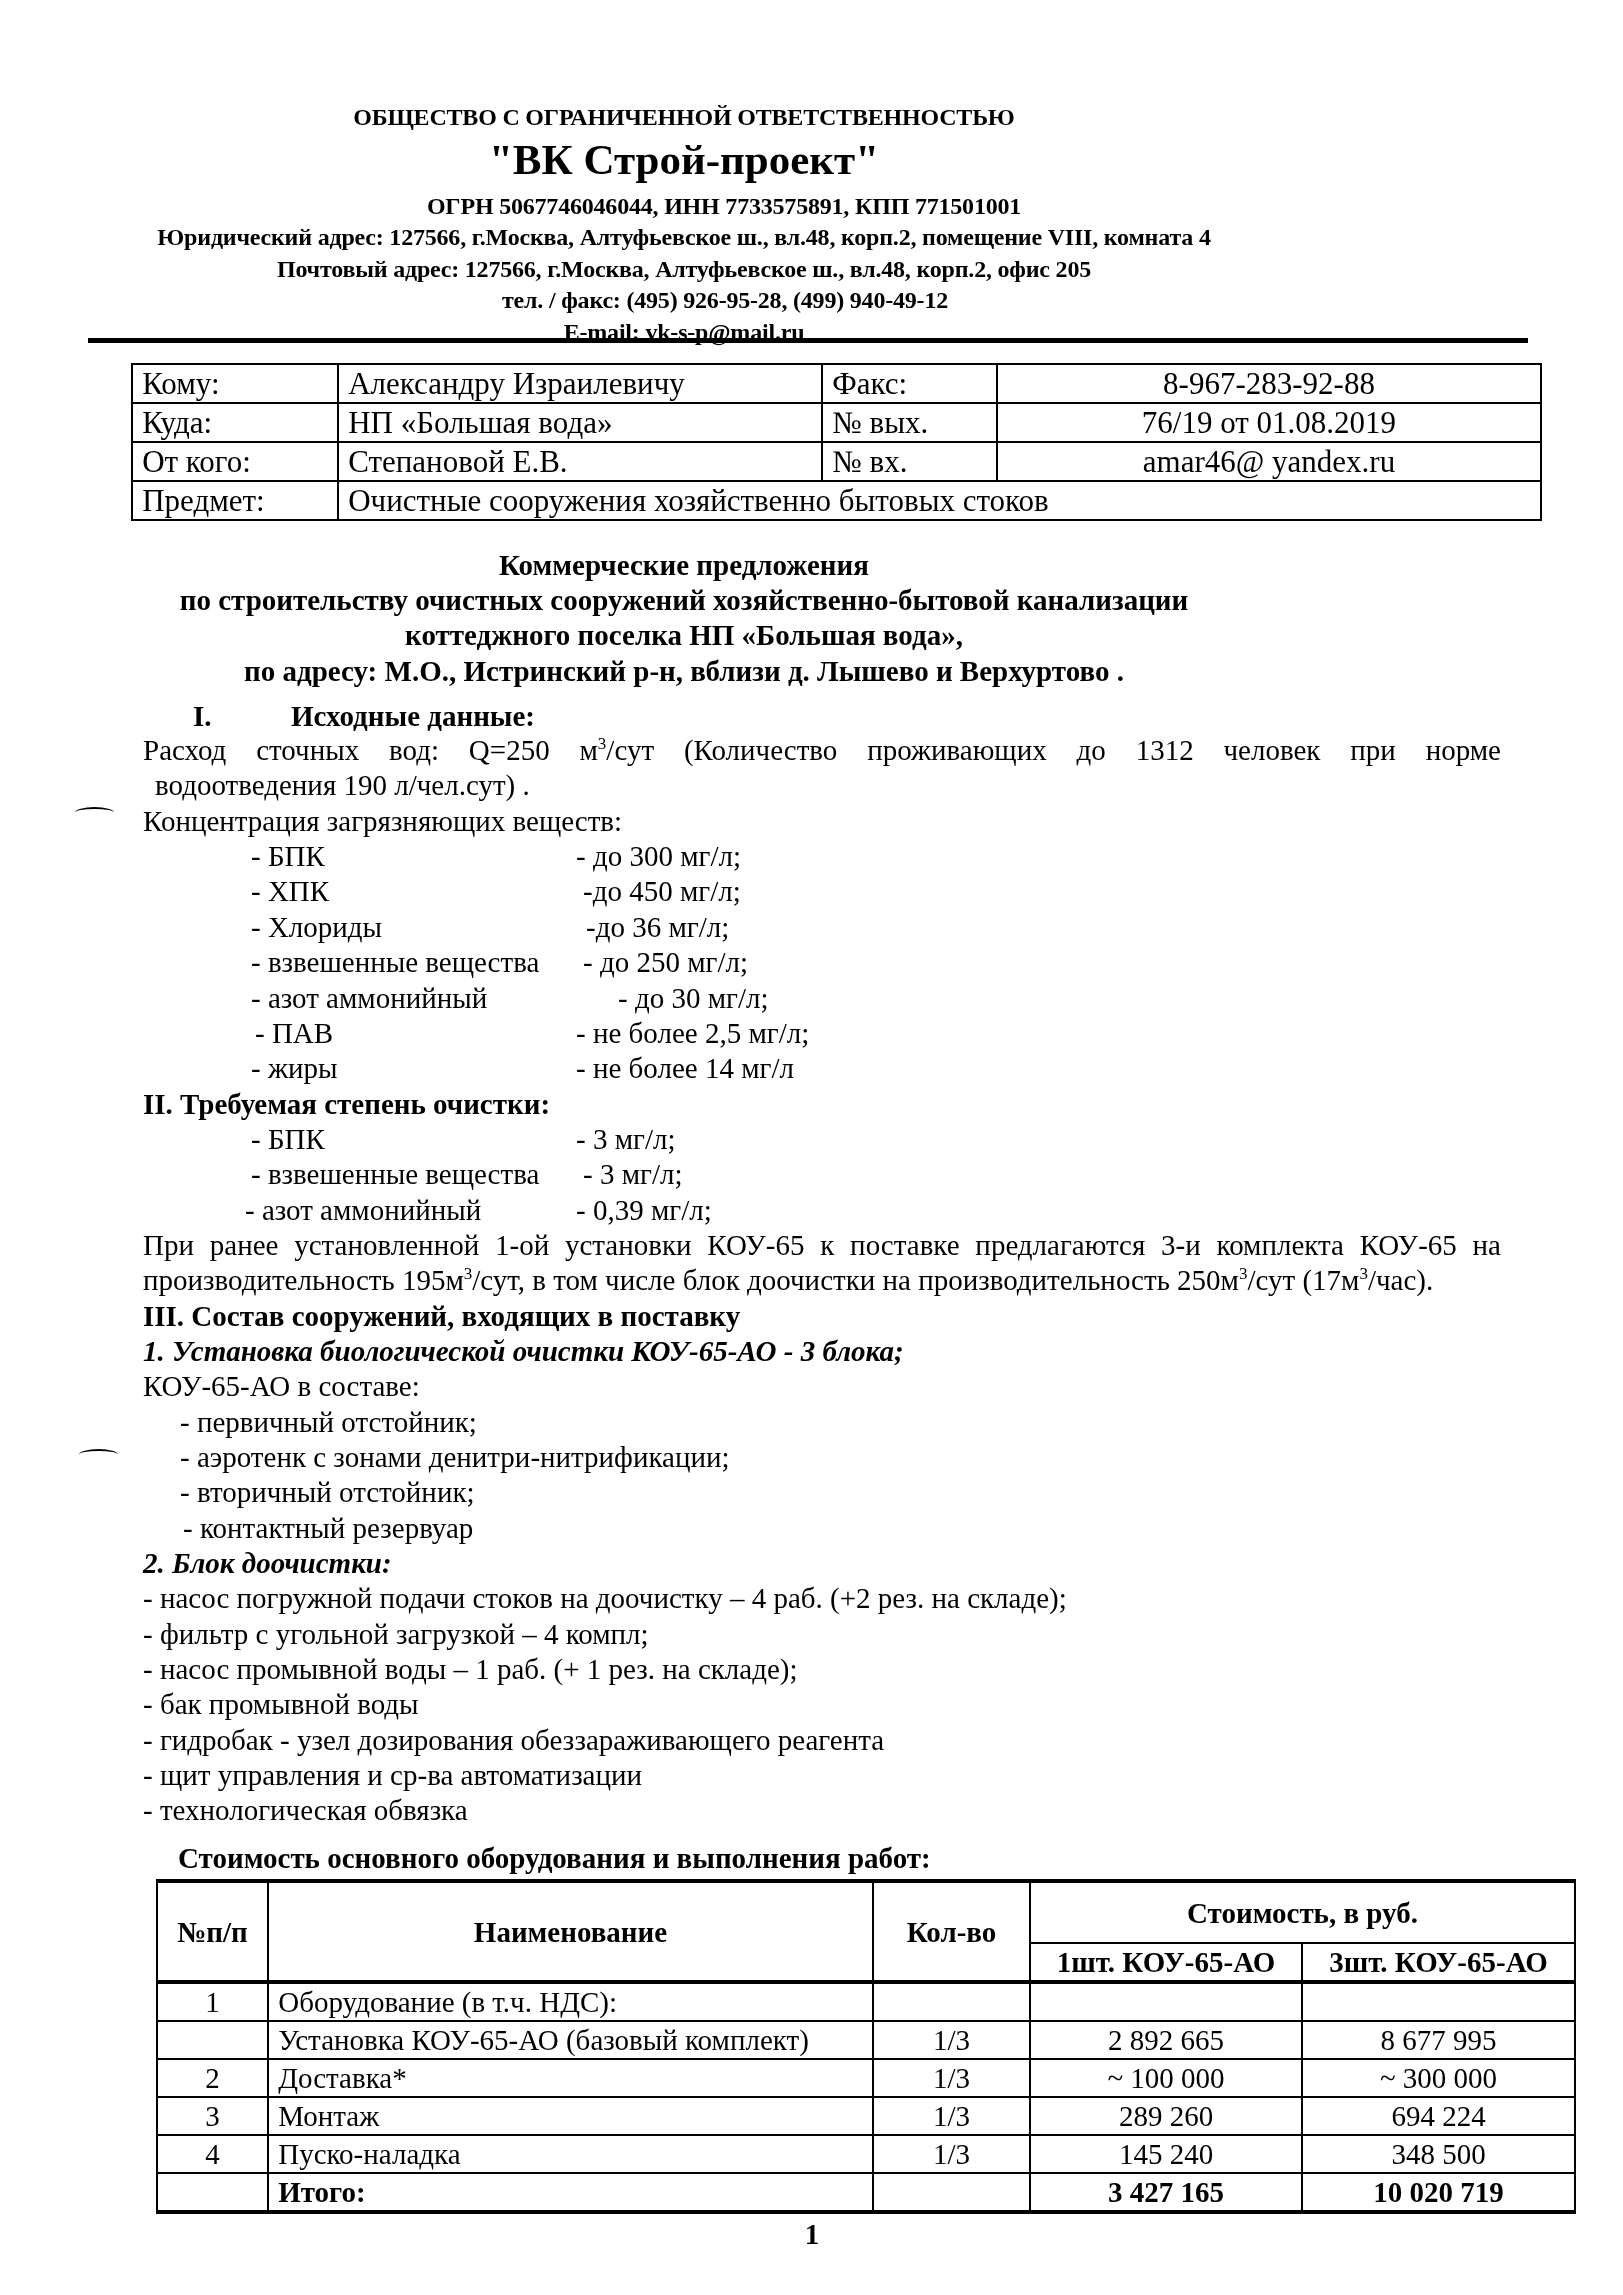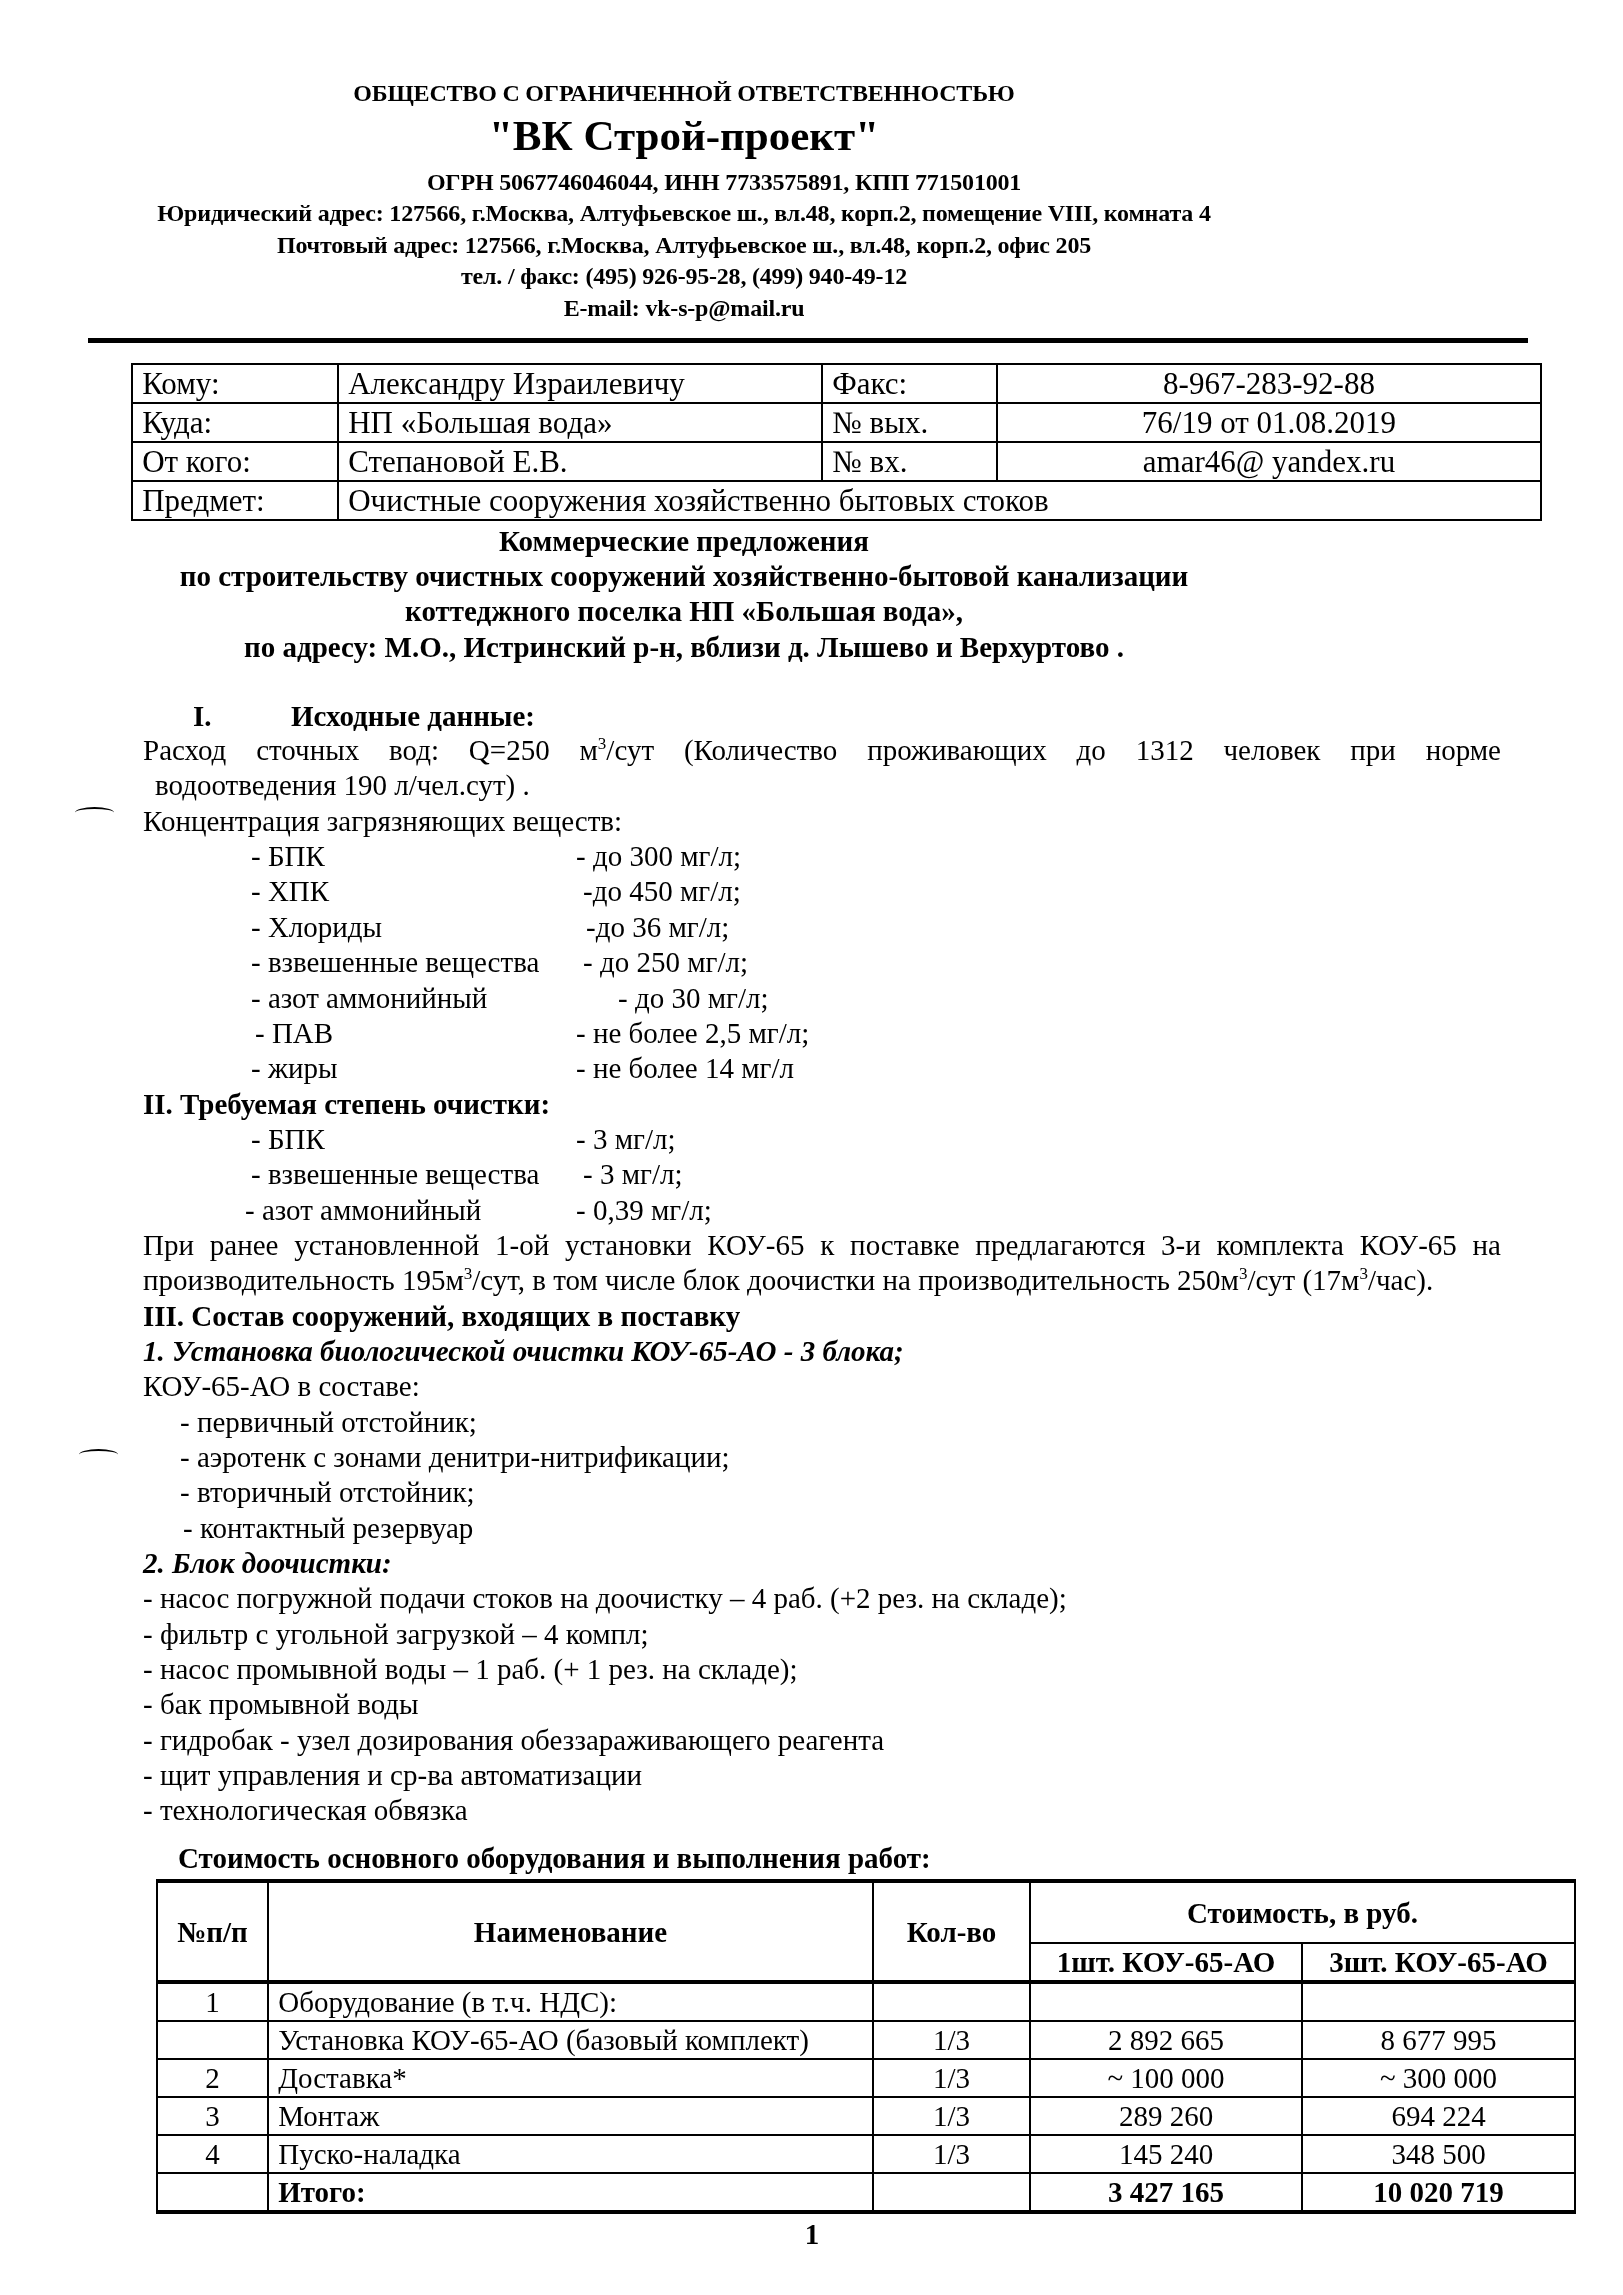--- a/index.html
+++ b/index.html
@@ -1,21 +1,21 @@
 <!DOCTYPE html>
 <html style="font-size:10.5px"><head>
 <meta charset="utf-8">
 <style>
   html, body { margin: 0; padding: 0; background: #ffffff; }
   body {
     width: 1624px; height: 2295px; position: relative; overflow: hidden;
     font-family: "Liberation Serif", "DejaVu Serif", serif; color: #000;
   }
   .abs { position: absolute; }
-  .center { left: 0; width: 1368px; text-align: center; }
+  .center { left: 0; width: 1368px; text-align: center; margin-top: 24px; }
   .hdr { font-weight: bold; font-size: 24px; letter-spacing: -0.2px; }
   .company { font-weight: bold; font-size: 43px; }
   .rule { position: absolute; left: 88px; width: 1440px; height: 5.2px; background: #000; top: 338px; }
 
   
   table.info { position: absolute; left: 131px; top: 363px; width: 1411px; border-collapse: collapse; font-size: 31px; }
   table.info td { border: 2px solid #000; padding: 0 9.2px; height: 37px; line-height: 37px; white-space: nowrap; }
   table.info td.c4 { text-align: center; }
 
   .title { font-weight: bold; font-size: 29px; line-height: 35px; }
@@ -40,21 +40,21 @@
   .page-num { position: absolute; left: 0; width: 1624px; text-align: center; top: 2218px; font-size: 29px; font-weight: bold; }
 </style>
 </head>
 <body>
 
 <div class="abs center hdr" style="top:80px;">ОБЩЕСТВО С ОГРАНИЧЕННОЙ ОТВЕТСТВЕННОСТЬЮ</div>
 <div class="abs center company" style="top:111px;">"ВК Строй-проект"</div>
 <div class="abs center hdr" style="top:169px;padding-left:40px;">ОГРН 5067746046044, ИНН 7733575891, КПП 771501001</div>
 <div class="abs center hdr" style="top:200px;">Юридический адрес: 127566, г.Москва, Алтуфьевское ш., вл.48, корп.2, помещение VIII, комната 4</div>
 <div class="abs center hdr" style="top:232px;">Почтовый адрес: 127566, г.Москва, Алтуфьевское ш., вл.48, корп.2, офис 205</div>
-<div class="abs center hdr" style="top:263px;">тел. / факс:  (495) 926-95-28, (499) 940-49-12</div>
+<div class="abs center hdr" style="top:263px;padding-left:41px;">тел. / факс:  (495) 926-95-28, (499) 940-49-12</div>
 <div class="abs center hdr" style="top:295px;">E-mail: vk-s-p@mail.ru</div>
 <div class="rule"></div>
 
 <table class="info">
   <colgroup>
       <col style="width:206px">
       <col style="width:484px">
       <col style="width:175px">
       <col>
     </colgroup>

